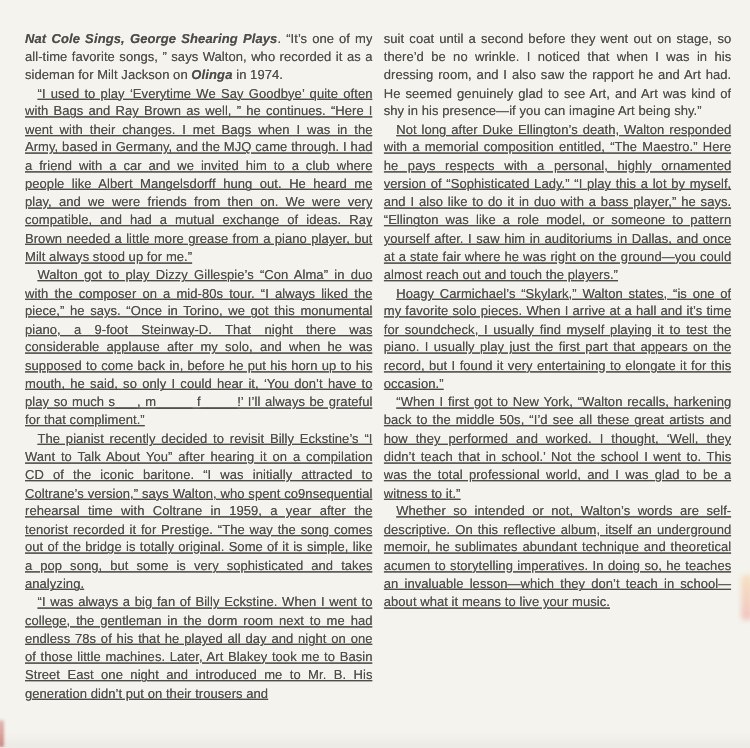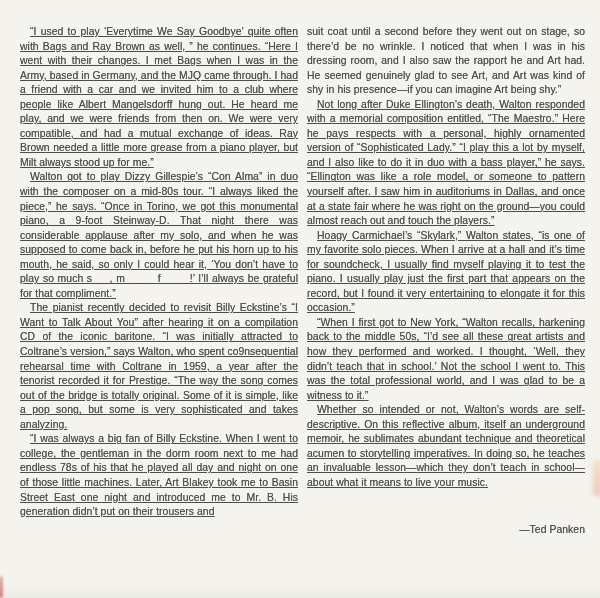--- a/index.html
+++ b/index.html
@@ -69,32 +69,34 @@
     background: linear-gradient(to bottom, rgba(110,110,100,0), rgba(110,110,100,0.07));
     pointer-events: none;
   }
 </style>
 </head>
 <body>
 
 <div class="page">
 
   <div class="col col-left">
+    <p>
+      <span class="bolditalic">Nat Cole Sings, George Shearing Plays</span><span>. “It’s one of my all-time favorite songs, ” says Walton, who recorded it as a sideman for Milt Jackson on </span><span class="bolditalic">Olinga</span><span> in 1974.</span>
+    </p>
     <p class="indent">“I used to play ‘Everytime We Say Goodbye’ quite often with Bags and Ray Brown as well, ” he continues. “Here I went with their changes. I met Bags when I was in the Army, based in Germany, and the MJQ came through. I had a friend with a car and we invited him to a club where people like Albert Mangelsdorff hung out. He heard me play, and we were friends from then on. We were very compatible, and had a mutual exchange of ideas. Ray Brown needed a little more grease from a piano player, but Milt always stood up for me.”</p>
     <p class="indent">Walton got to play Dizzy Gillespie’s “Con Alma” in duo with the composer on a mid-80s tour. “I always liked the piece,” he says. “Once in Torino, we got this monumental piano, a 9-foot Steinway-D. That night there was considerable applause after my solo, and when he was supposed to come back in, before he put his horn up to his mouth, he said, so only I could hear it, ‘You don’t have to play so much s___, m_____ f_____!’ I’ll always be grateful for that compliment.”</p>
     <p class="indent">The pianist recently decided to revisit Billy Eckstine’s “I Want to Talk About You” after hearing it on a compilation CD of the iconic baritone. “I was initially attracted to Coltrane’s version,” says Walton, who spent co9nsequential rehearsal time with Coltrane in 1959, a year after the tenorist recorded it for Prestige. “The way the song comes out of the bridge is totally original. Some of it is simple, like a pop song, but some is very sophisticated and takes analyzing.</p>
     <p class="indent">“I was always a big fan of Billy Eckstine. When I went to college, the gentleman in the dorm room next to me had endless 78s of his that he played all day and night on one of those little machines. Later, Art Blakey took me to Basin Street East one night and introduced me to Mr. B. His generation didn’t put on their trousers and</p>
   </div>
 
   <div class="col col-right">
     <p>suit coat until a second before they went out on stage, so there’d be no wrinkle. I noticed that when I was in his dressing room, and I also saw the rapport he and Art had. He seemed genuinely glad to see Art, and Art was kind of shy in his presence—if you can imagine Art being shy.”</p>
     <p class="indent">Not long after Duke Ellington’s death, Walton responded with a memorial composition entitled, “The Maestro.” Here he pays respects with a personal, highly ornamented version of “Sophisticated Lady.” “I play this a lot by myself, and I also like to do it in duo with a bass player,” he says. “Ellington was like a role model, or someone to pattern yourself after. I saw him in auditoriums in Dallas, and once at a state fair where he was right on the ground—you could almost reach out and touch the players.”</p>
     <p class="indent">Hoagy Carmichael’s “Skylark,” Walton states, “is one of my favorite solo pieces. When I arrive at a hall and it’s time for soundcheck, I usually find myself playing it to test the piano. I usually play just the first part that appears on the record, but I found it very entertaining to elongate it for this occasion.”</p>
     <p class="indent">“When I first got to New York, “Walton recalls, harkening back to the middle 50s, “I’d see all these great artists and how they performed and worked. I thought, ‘Well, they didn’t teach that in school.’ Not the school I went to. This was the total professional world, and I was glad to be a witness to it.”</p>
     <p class="indent">Whether so intended or not, Walton’s words are self-descriptive. On this reflective album, itself an underground memoir, he sublimates abundant technique and theoretical acumen to storytelling imperatives. In doing so, he teaches an invaluable lesson—which they don’t teach in school—about what it means to live your music.</p>
-    <p class="byline">—Ted Panken</p>
   </div>
 
   <div class="smudge-right"></div>
   <div class="speck-left"></div>
   <div class="bottom-shade"></div>
 
 </div>
 
 </body></html>

